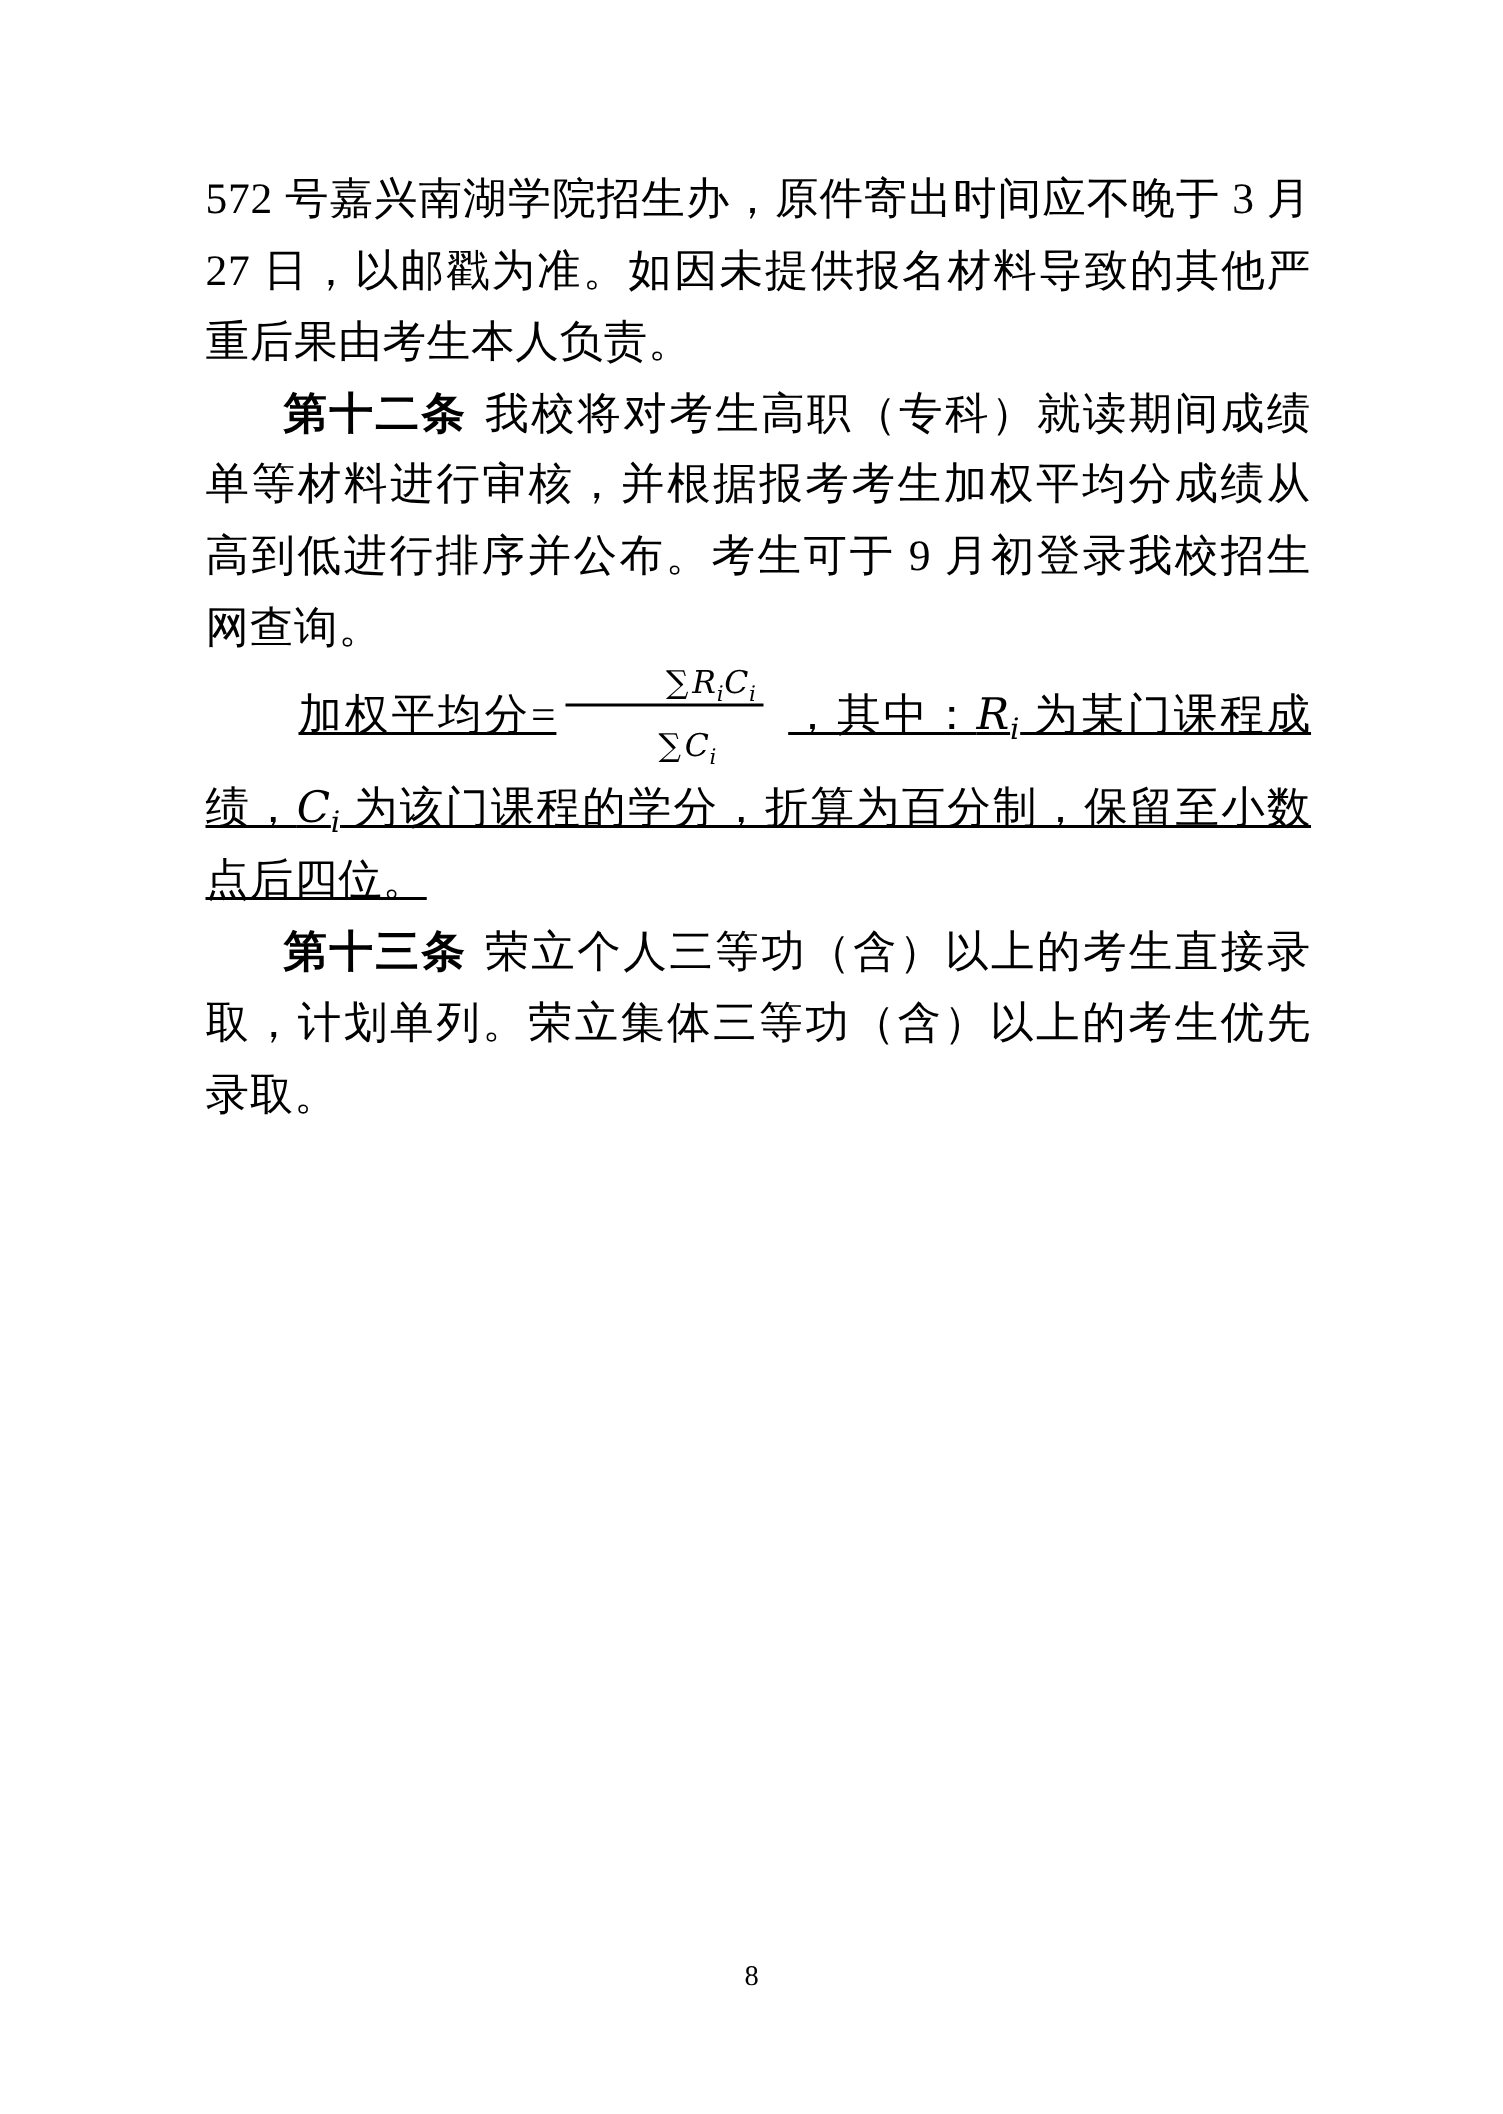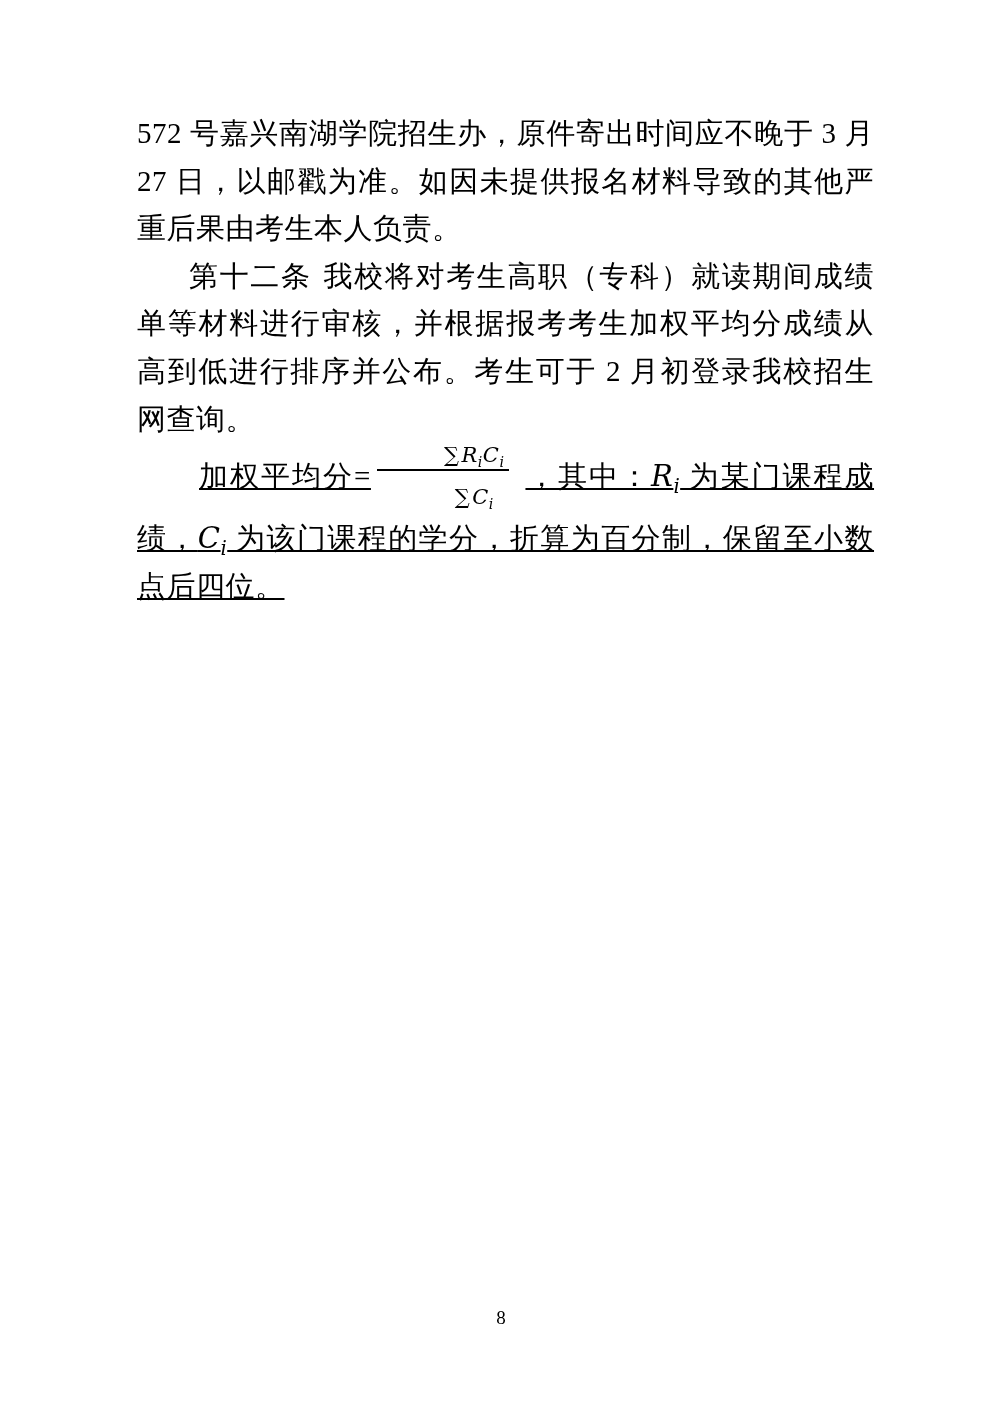--- a/index.html
+++ b/index.html
@@ -31,38 +31,38 @@
   .content p {
     margin: 0;
     font-size: 29px;
     line-height: 47.6px;
     text-align: justify;
     letter-spacing: 0.5px;
   }
   .indent { text-indent: 52px; }
   .indent-deep { text-indent: 62px; text-decoration: underline; }
   .article-lead {
-    font-weight: normal;
+    font-weight: bold;
     margin-right: 12px;
   }
   .var {
     font-family: "DejaVu Serif", "Liberation Serif", serif;
     font-style: italic;
   }
   sub.var-sub {
     font-size: 0.68em;
     font-style: italic;
     font-family: "DejaVu Serif", "Liberation Serif", serif;
     vertical-align: sub;
     line-height: 0;
   }
   .frac {
     display: inline-block;
     vertical-align: middle;
-    text-align: center;
+    text-align: left;
     font-size: 21px;
     line-height: 1.15;
     margin: 0 16px 6px 6px;
     font-family: "DejaVu Serif", "Liberation Serif", serif;
   }
   .frac .num {
     display: block;
     border-bottom: 2px solid #000;
     padding: 0 5px 2px 5px;
   }
@@ -87,25 +87,28 @@
 </head>
 <body>
 
 <div class="page">
   <div class="content">
 
     <p>572 号嘉兴南湖学院招生办，原件寄出时间应不晚于 3 月 27 日，以邮戳为准。如因未提供报名材料导致的其他严重后果由考生本人负责。</p>
 
 
     <p class="indent">
-      <span class="article-lead">第十二条</span><span>我校将对考生高职（专科）就读期间成绩单等材料进行审核，并根据报考考生加权平均分成绩从高到低进行排序并公布。考生可于 2 月初登录我校招生网查询。</span>
+      <span class="article-lead">第十二条</span><span>我校将对考生高职（专科）就读期间成绩单等材料进行审核，并根据报考考生加权平均分成绩从高到低进行排序并公布。考生可于 9 月初登录我校招生网查询。</span>
     </p>
 
     <p class="indent-deep">
       <span>加权平均分=</span><span class="frac"><span class="num"><span class="sigma">∑</span><span class="var">R</span><sub class="var-sub">i</sub><span class="var">C</span><sub class="var-sub">i</sub></span><span class="den"><span class="sigma">∑</span><span class="var">C</span><sub class="var-sub">i</sub></span></span><span>，其中：</span><span class="var">R</span><sub class="var-sub">i</sub><span> 为某门课程成绩，</span><span class="var">C</span><sub class="var-sub">i</sub><span> 为该门课程的学分，折算为百分制，保留至小数点后四位。</span>
     </p>
 
+    <p class="indent">
+      <span class="article-lead">第十三条</span><span>荣立个人三等功（含）以上的考生直接录取，计划单列。荣立集体三等功（含）以上的考生优先录取。</span>
+    </p>
 
 
   </div>
 
   <div class="page-number">8</div>
 </div>
 
 </body></html>

